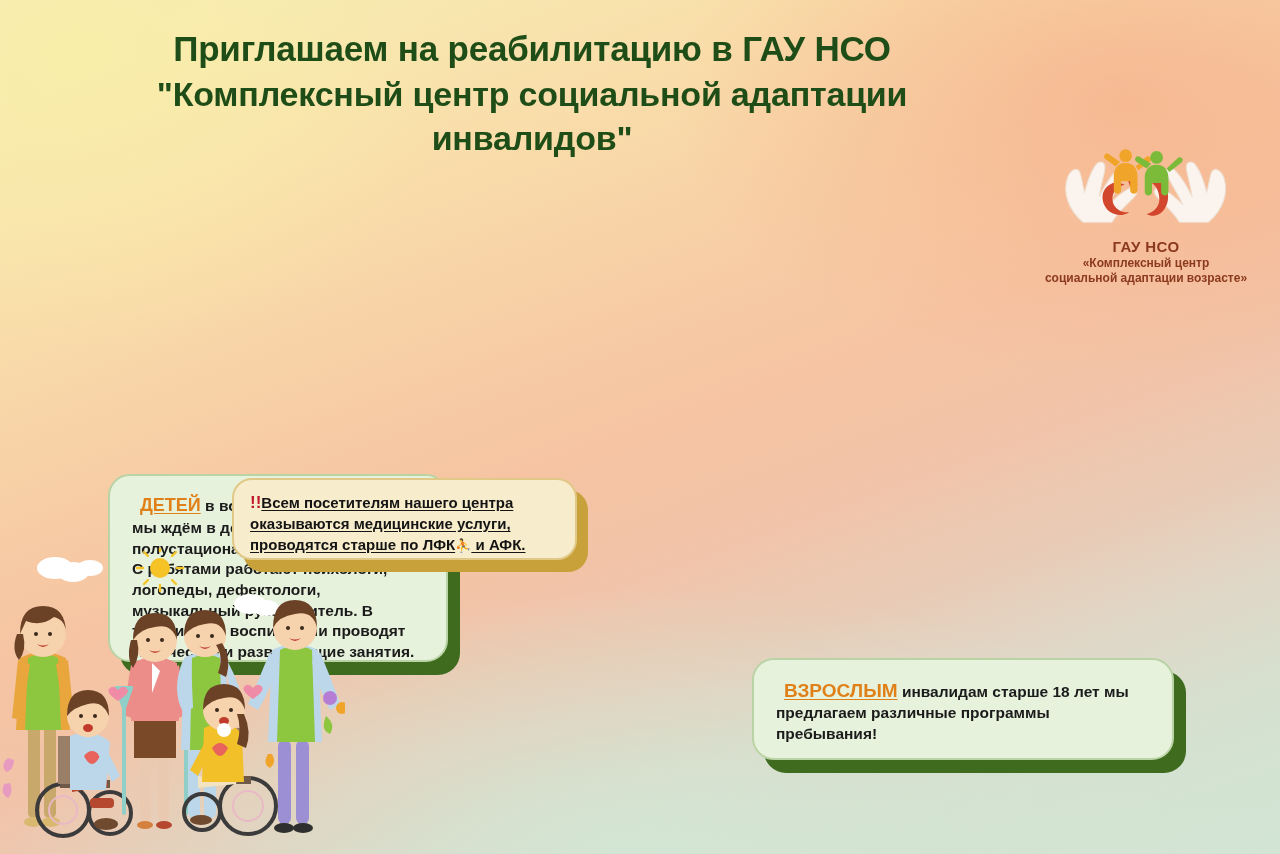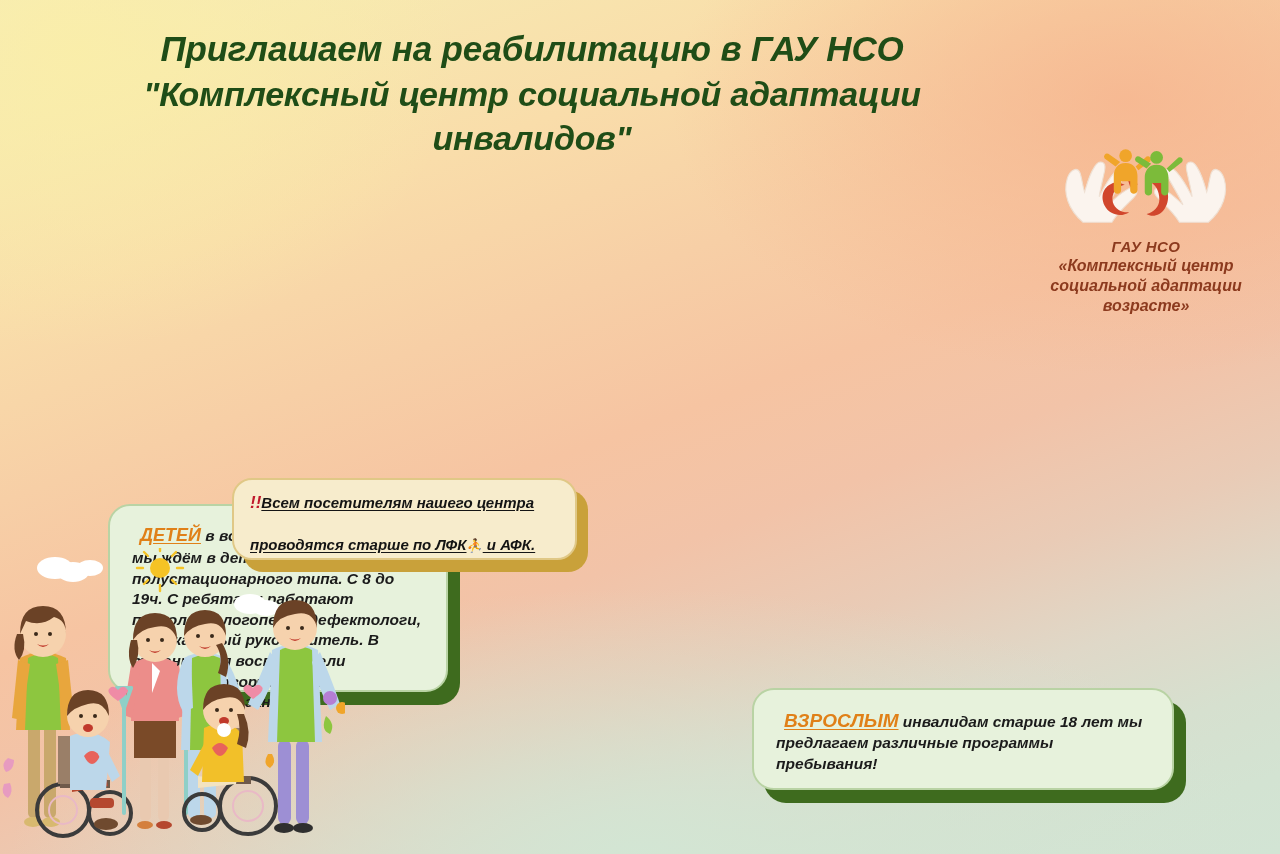--- a/index.html
+++ b/index.html
@@ -19,21 +19,20 @@
         #f7e8b0 10%,
         #f9ddaa 24%,
         #f7cfa6 38%,
         #f6c4a2 50%,
         #f2c3a8 60%,
         #e9cbb6 70%,
         #dfd8c8 79%,
         #d6e0cf 87%,
         #d3e3d2 94%,
         #d2e4d4 100%);
-    font-style: italic;
   }
   
   #poster::before{
     content:"";
     position:absolute;inset:0;
     background:
       radial-gradient(ellipse 700px 420px at 88% 12%, rgba(246,178,140,.75) 0%, rgba(246,178,140,0) 65%),
       radial-gradient(ellipse 620px 480px at 6% 6%, rgba(250,238,168,.85) 0%, rgba(250,238,168,0) 62%),
       radial-gradient(ellipse 900px 380px at 50% 100%, rgba(210,230,212,.95) 0%, rgba(210,230,212,0) 70%);
     pointer-events:none;
@@ -59,21 +58,21 @@
     position:absolute; left:1022px; top:8px; width:248px; text-align:center;
   }
   .logo-mark{height:82px;display:block;margin:0 auto;}
   .logo-text{
     margin-top:14px;
     color:#8c3a1e;
     font-weight:bold;
     line-height:1.24;
   }
   .logo-text .org{font-size:15px;letter-spacing:.4px;}
-  .logo-text .name{font-size:16px;}
+  .logo-text .name{font-size:12px;}
 
   
   .gpanel{
     position:absolute;
     background:#e7f2dc;
     border:2px solid #b9d3a4;
     border-radius:22px;
     box-shadow:12px 13px 0 0 #3e6b1e;
     padding:18px 20px 16px 22px;
     box-sizing:border-box;
@@ -162,21 +161,21 @@
   <div class="gpanel" id="panel-children">
     <span class="hl">ДЕТЕЙ</span><span> в возрасте от 7 до 18 лет мы ждём в детских отделениях полустационарного типа. С 8 до 19ч. С ребятами работают психологи, логопеды, дефектологи, музыкальный руководитель. В течение дня воспитатели проводят творческие и развивающие занятия.</span>
   </div>
 
   <div class="gpanel" id="panel-adults">
     <span class="hl">ВЗРОСЛЫМ</span><span> инвалидам старше 18 лет мы предлагаем различные программы пребывания!</span>
   </div>
 
   <div id="panel-medical">
     <span class="bang">!!</span><span class="u">Всем посетителям нашего центра</span><br>
-    <br>
+    <span class="u">оказываются медицинские услуги,</span><br>
     <span class="u">проводятся старше по ЛФК</span><span class="emoji-small">⛹</span><span class="u"> и  АФК.</span>
   </div>
 
   <svg id="illustration" viewBox="0 0 345 306">
 
     <g>
       <circle cx="160" cy="20" r="10" fill="#f5c325"></circle>
       <g stroke="#f5c325" stroke-width="2.4" stroke-linecap="round">
         <line x1="160" y1="3" x2="160" y2="-2"></line>
         <line x1="160" y1="37" x2="160" y2="43"></line>

